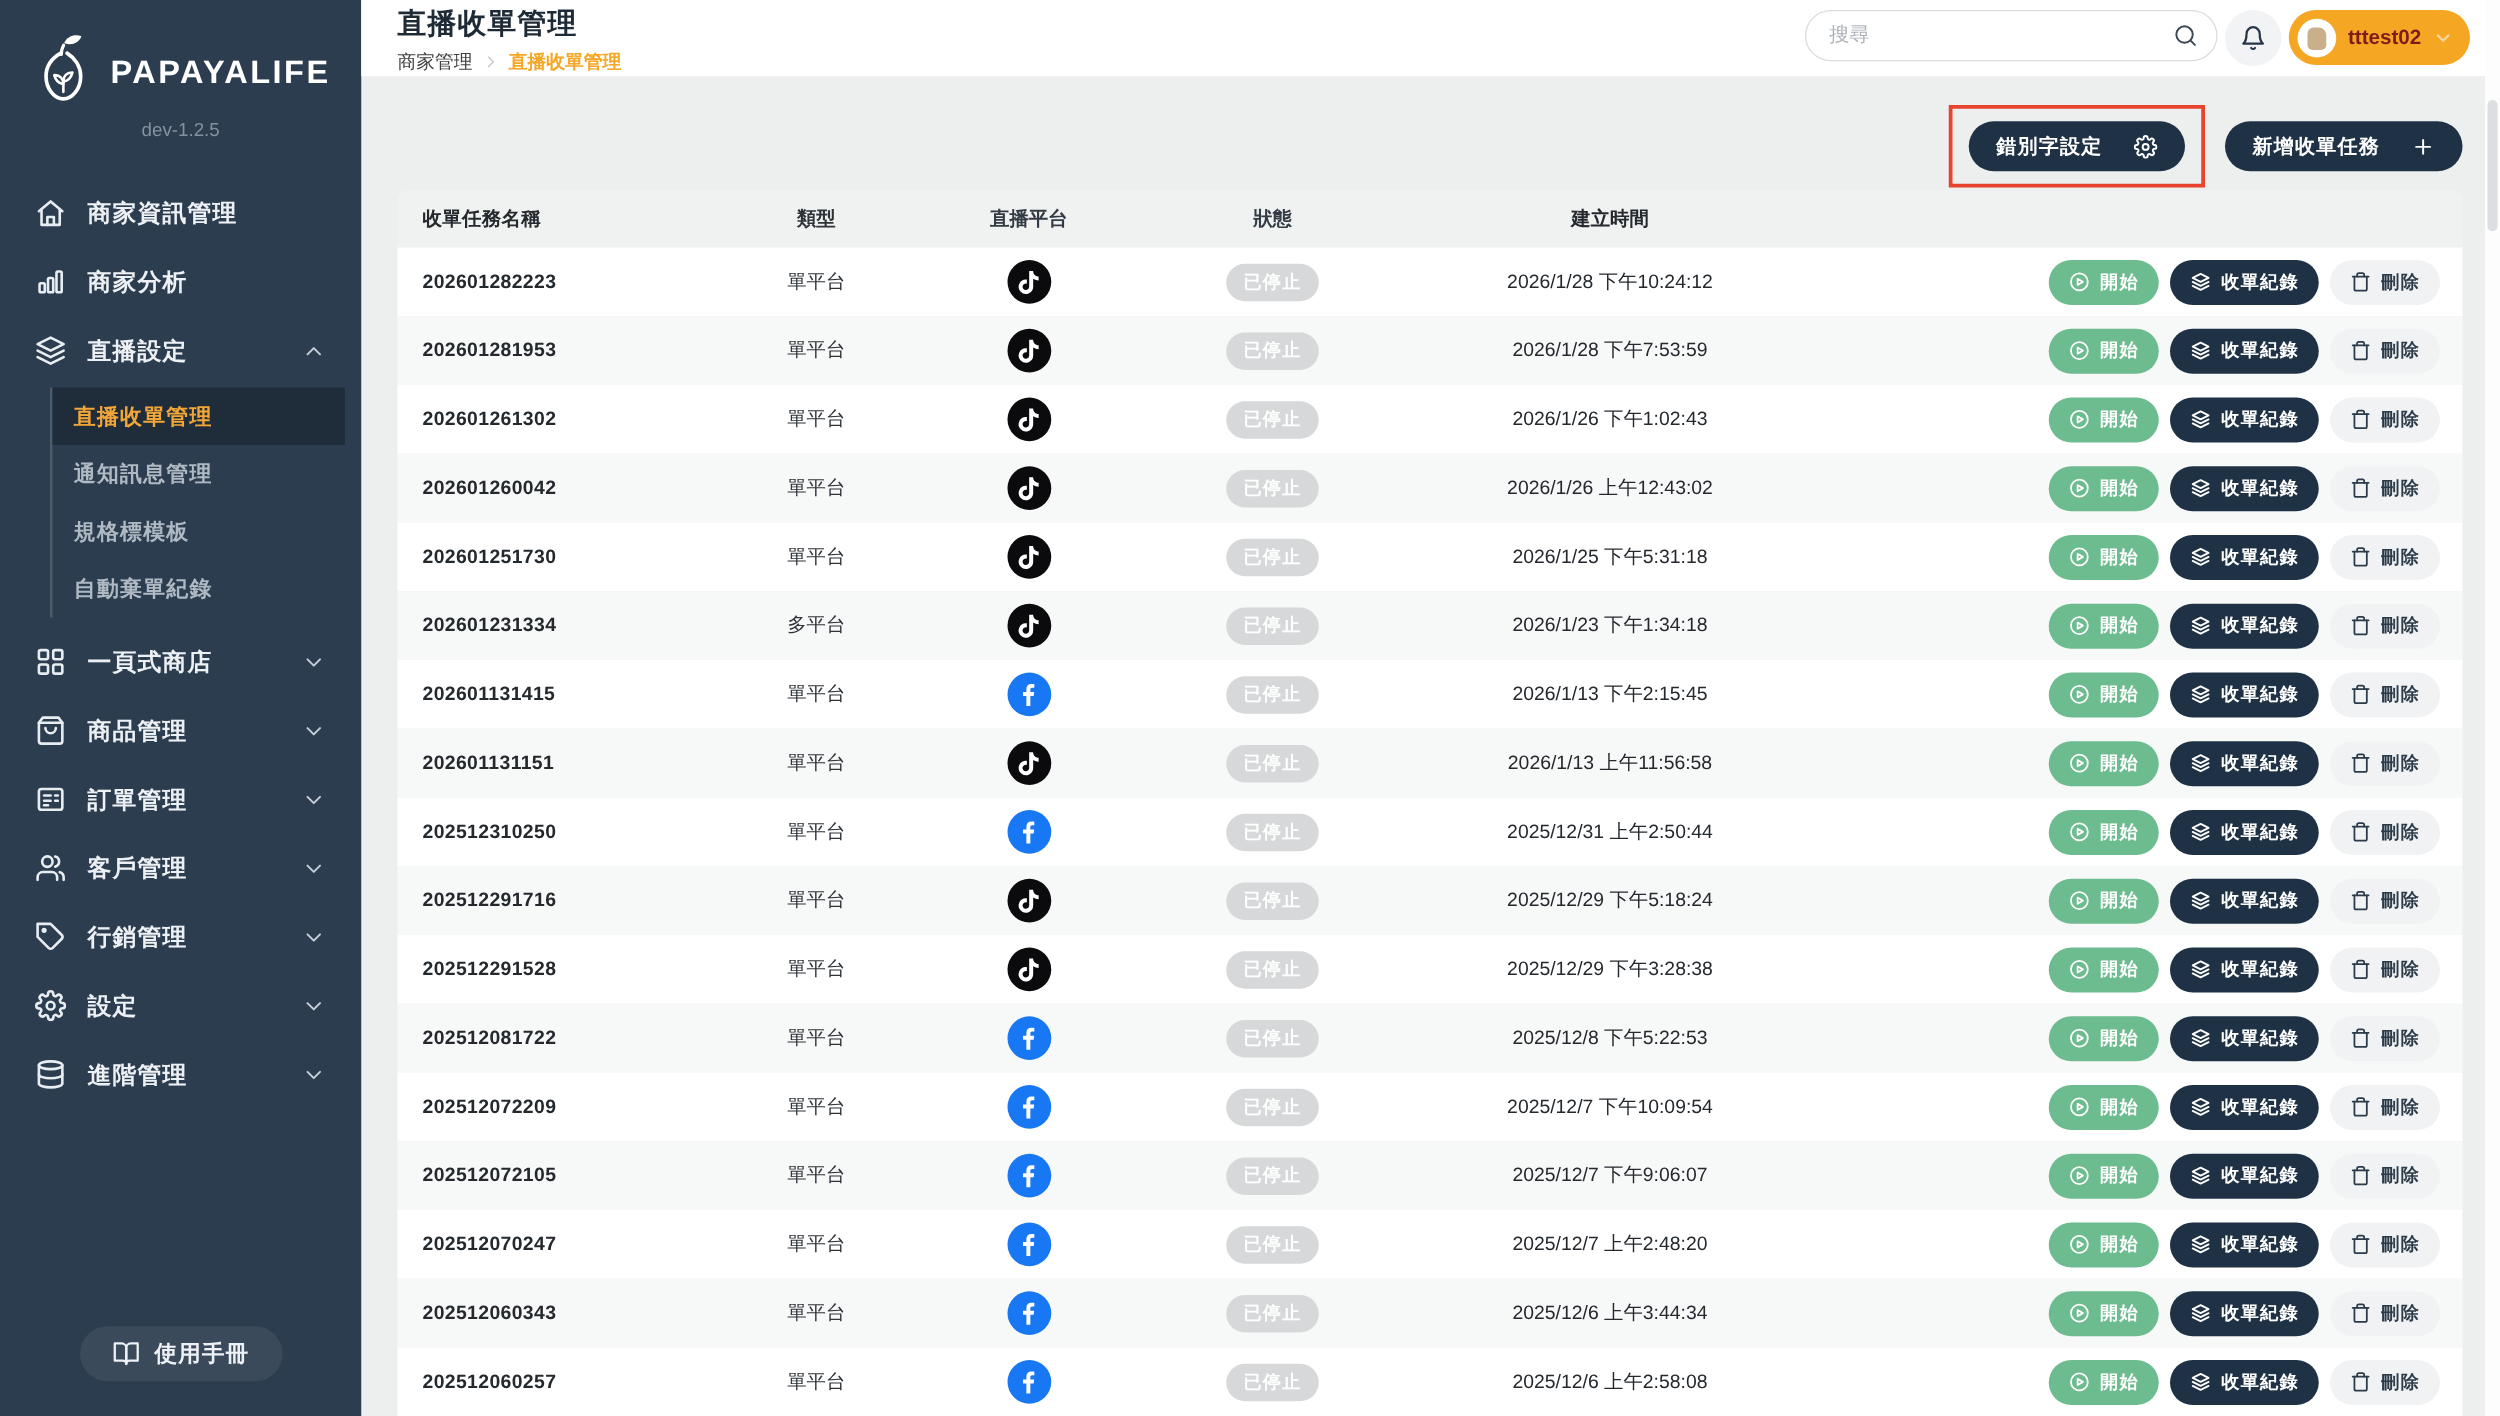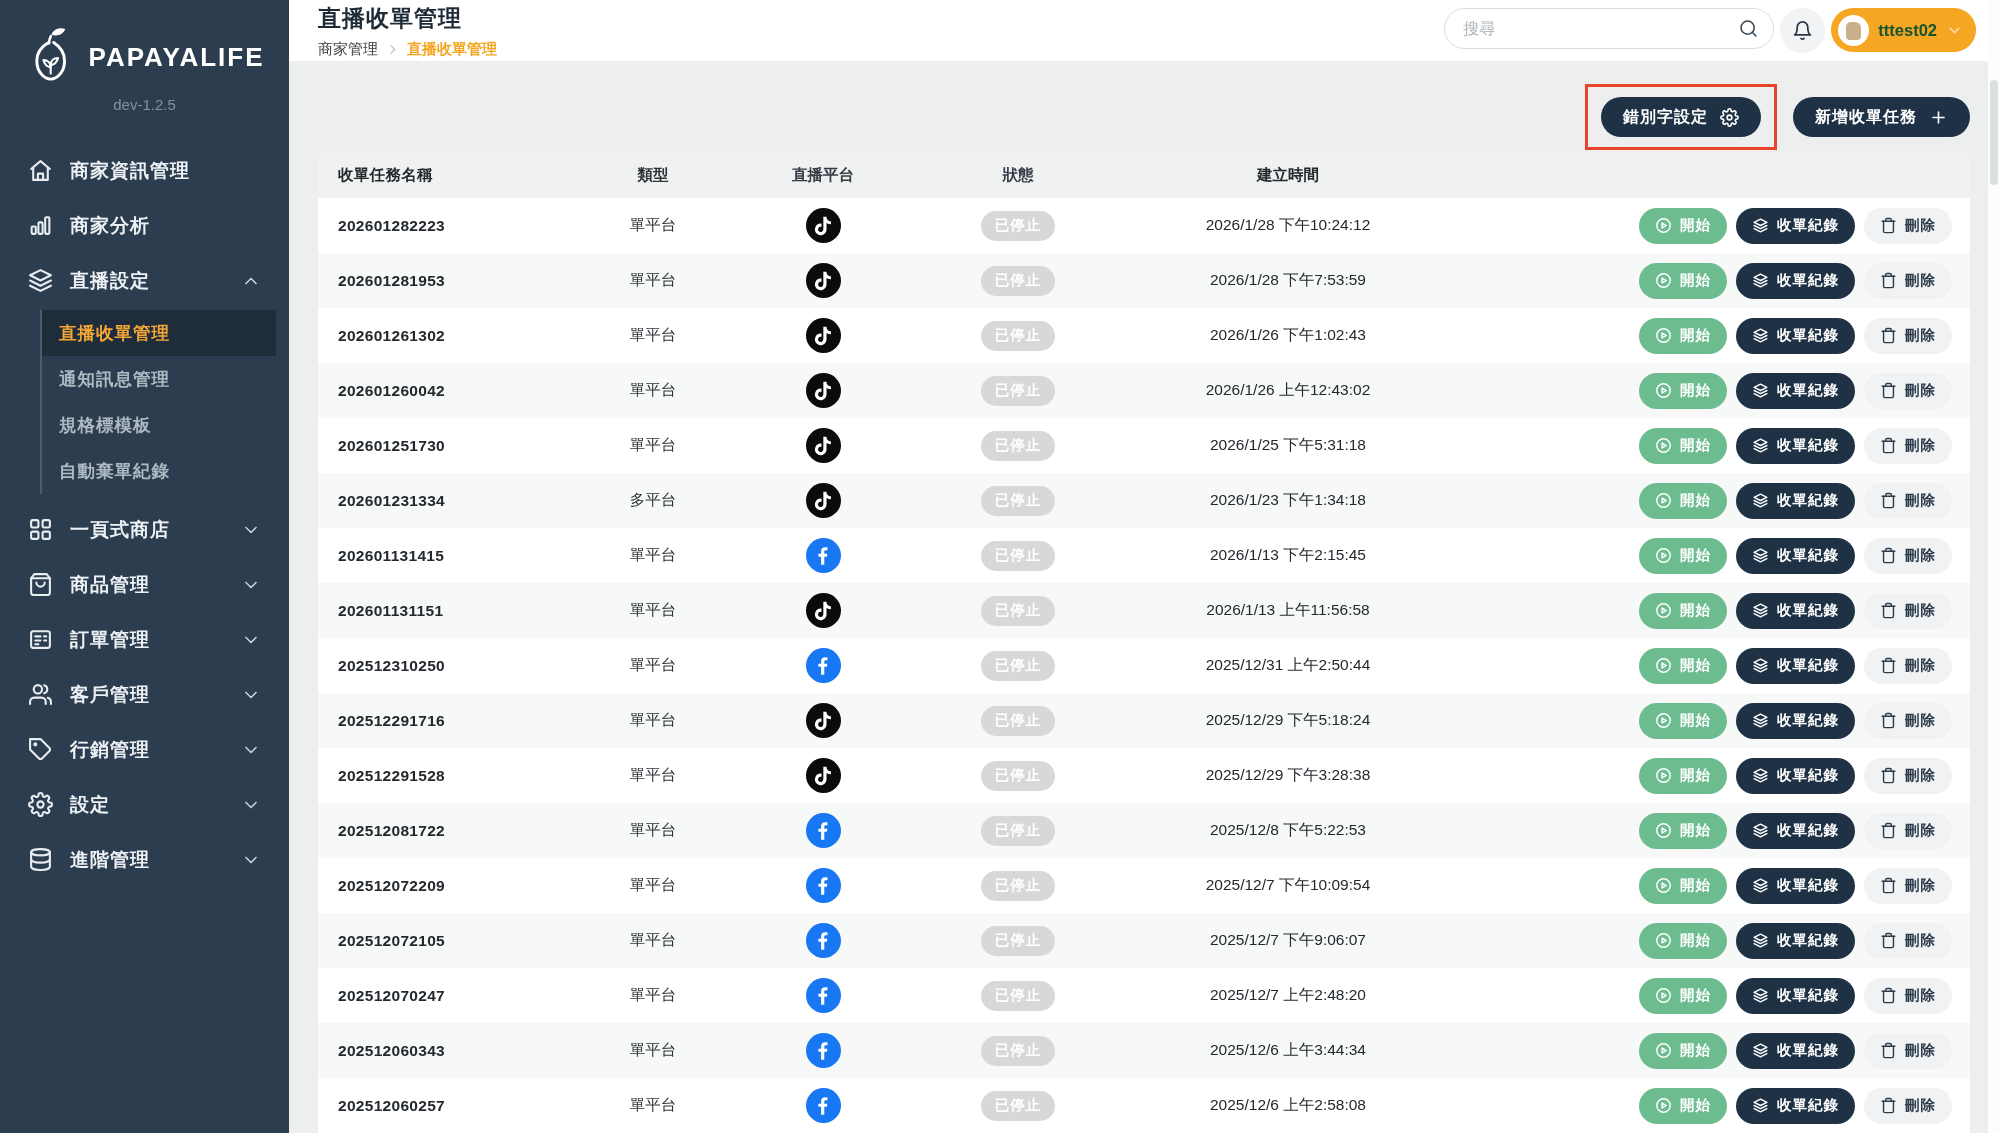--- a/index.html
+++ b/index.html
@@ -38,31 +38,31 @@
   .crumb-sep svg { width:13px; height:13px; }
   .crumb.active { color:#F5A623; font-weight:bold; cursor:default; }
   .topbar-right { display:flex; align-items:flex-start; gap:6px; }
   .searchbox { position:relative; width:330px; }
   .searchbox input { width:330px; height:41px; border:1px solid #D9DDE1; border-radius:21px; padding:0 44px 0 18px; font-size:16px; font-family:inherit; color:#333; outline:none; background:#fff; }
   .searchbox input::placeholder { color:#AAB1B8; }
   .search-ic { position:absolute; right:15px; top:10px; width:21px; height:21px; color:#3A4754; cursor:pointer; }
   .search-ic svg { width:21px; height:21px; stroke-width:1.8; }
   .bell { width:45px; height:45px; border-radius:50%; background:#F2F3F4; border:none; display:flex; align-items:center; justify-content:center; color:#273648; cursor:pointer; }
   .bell svg { width:21px; height:21px; }
-  .userchip { display:flex; align-items:center; gap:9px; height:44px; padding:0 13px 0 7px; border:none; border-radius:22px; background:#F5A623; color:#14532d; cursor:pointer; font-family:inherit; }
+  .userchip { display:flex; align-items:center; gap:9px; height:44px; padding:0 13px 0 7px; border:none; border-radius:22px; background:#F5A623; color:#7f1d1d; cursor:pointer; font-family:inherit; }
   .avatar { width:31px; height:31px; border-radius:50%; background:#fff; position:relative; overflow:hidden; }
   .avatar i { position:absolute; left:8px; top:7px; width:15px; height:18px; background:#C9B08A; border-radius:5px 6px 4px 4px; }
   .userchip .uname { font-size:16.5px; font-weight:bold; }
   .userchip .uchev { width:17px; height:17px; color:#FBD9A0; }
   .userchip .uchev svg { width:17px; height:17px; stroke-width:2.6; }
 
   
   .content { flex:1; padding:0 30px 0 29px; }
   .toolbar { display:flex; justify-content:flex-end; align-items:center; margin-top:36px; height:40px; }
-  .btn { display:flex; align-items:center; gap:12px; height:40px; padding:0 22px; border:none; border-radius:21px; background:#1F3245; color:#fff; font-family:Liberation Mono, monospace; font-size:16px; font-weight:bold; letter-spacing:1px; cursor:pointer; }
+  .btn { display:flex; align-items:center; gap:25px; height:40px; padding:0 22px; border:none; border-radius:21px; background:#1F3245; color:#fff; font-family:Liberation Mono, monospace; font-size:16px; font-weight:bold; letter-spacing:1px; cursor:pointer; }
   .btn svg { width:19px; height:19px; }
   .annotation-box { border:3px solid #E8432D; padding:10px 13px; margin-right:16px; display:flex; align-items:center; }
 
   .table { margin-top:15px; }
   .thead { display:flex; align-items:center; height:46px; background:#F0F1F1; border-radius:8px 8px 0 0; font-size:15.5px; font-weight:bold; color:#333B44; }
   .trow { display:flex; align-items:center; height:55px; background:#fff; font-size:15.5px; }
   .trow.alt { background:#F7F8F8; }
   .c { display:flex; align-items:center; justify-content:center; }
   .c.name { flex:0 0 250px; justify-content:flex-start; padding-left:20px; font-weight:600; color:#24292E; letter-spacing:.3px; }
   .thead .c.name { font-weight:bold;font-family:Liberation Mono, monospace; }
@@ -249,20 +249,31 @@
             </svg>
           </span>
           <span class="nlbl">進階管理</span>
           <span class="chev">
             <svg class="ic" viewBox="0 0 24 24" style="width:20px;height:20px">
               <polyline points="6 9 12 15 18 9"></polyline>
             </svg>
           </span>
         </div>
       </nav>
+    <div class="sidebar-footer">
+      <button class="manual-btn">
+        <span>
+            <svg class="ic" viewBox="0 0 24 24">
+              <path d="M2 3h6a4 4 0 0 1 4 4v14a3 3 0 0 0-3-3H2z"></path>
+              <path d="M22 3h-6a4 4 0 0 0-4 4v14a3 3 0 0 1 3-3h7z"></path>
+            </svg>
+          </span>
+        <span>使用手冊</span>
+      </button>
+    </div>
   </aside>
 
   <main class="main">
     <header class="topbar">
       <div class="page-head">
         <h1>直播收單管理</h1>
         <div class="breadcrumb">
           <span class="crumb">商家管理</span>
           <span class="crumb-sep">
               <svg class="ic" viewBox="0 0 24 24" stroke-width="3">

